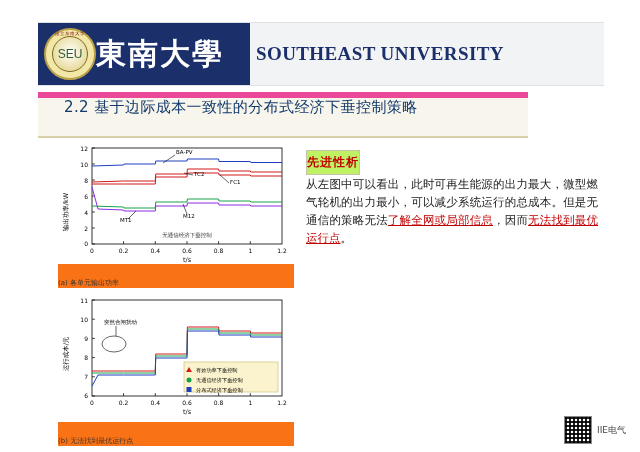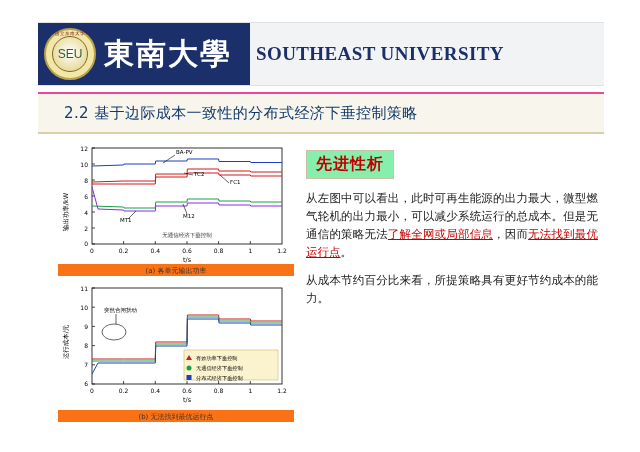--- a/index.html
+++ b/index.html
@@ -79,46 +79,44 @@
     font-size: 4.5px;
     color: #7d2020;
     letter-spacing: 0.5px;
   }
   .cn-name {
     color: #ffffff;
     font-family: "DejaVu Serif", serif;
     font-size: 30px;
     font-weight: bold;
     letter-spacing: 2px;
-    margin-left: 8px;
     white-space: nowrap;
   }
   .en-name {
     position: absolute;
     left: 218px;
     top: 20px;
     font-family: "Liberation Serif", serif;
     font-size: 19px;
     font-weight: bold;
     color: #1b2f6b;
     letter-spacing: 0.4px;
   }
 
   
   .title-bar {
     position: absolute;
     left: 38px;
     top: 92px;
-    width: 566px;
+    width: 490px;
     height: 38px;
     background: #f7f5ec;
-    border-top: 2px solid #ec4899;
+    border-top: 6px solid #ec4899;
     border-bottom: 2px solid #d8cfa8;
     display: flex;
-    align-items: center;
   }
   .title-text {
     font-family: "DejaVu Sans", sans-serif;
     font-size: 15px;
     color: #123a6b;
     padding-left: 26px;
     letter-spacing: 0.4px;
   }
 
   
@@ -126,52 +124,51 @@
     position: absolute;
     left: 58px;
     top: 142px;
     width: 236px;
   }
   .fig {
     position: relative;
     background: #f97316;
   }
   .fig-caption {
-    text-align: center;
     font-family: "DejaVu Sans", sans-serif;
     font-size: 7px;
     color: #333333;
-    margin-top: 2px;
+    margin-top: 14px;
   }
   svg { display: block; }
 
   
   .right-col {
     position: absolute;
     left: 306px;
     top: 150px;
     width: 292px;
   }
   .tag {
     display: inline-block;
     border: 1px solid #c9c2a8;
-    background: #86efac;
-    padding: 3px 9px;
-    font-family: "DejaVu Sans", sans-serif;
-    font-size: 16px;
+    background: #bef264;
+    padding: 3px 0;
+    font-family: "DejaVu Sans", sans-serif;
+    font-size: 12px;
     color: #c00000;
     font-weight: bold;
     letter-spacing: 1px;
   }
   .para {
     font-family: "DejaVu Sans", sans-serif;
     font-size: 11.5px;
     line-height: 18px;
     color: #1a1a1a;
-    margin-top: 10px;
+    margin-top: 0;
     text-align: justify;
   }
   .hl-red-u { color: #c00000; text-decoration: underline; }
 
   
   .footer-qr {
     position: absolute;
     right: 14px;
     bottom: 8px;
     display: flex;
@@ -354,19 +351,22 @@
     </div>
   </div>
 
   <div class="right-col">
     <div class="tag">先进性析</div>
 
     <div class="para">
       <span>从左图中可以看出，此时可再生能源的出力最大，微型燃气轮机的出力最小，可以减少系统运行的总成本。但是无通信的策略无法</span><span class="hl-red-u">了解全网或局部信息</span><span>，因而</span><span class="hl-red-u">无法找到最优运行点</span><span>。</span>
     </div>
 
-    <div class="para">从成本节约百分比来看，所提策略具有更好节约成本的能力。</div>
-
-
-  </div>
-
+
+
+  </div>
+
+  <div class="footer-qr">
+    <div class="qr"></div>
+    <div class="footer-label">IIE电气</div>
+  </div>
 
 </div>
 
 </body></html>

